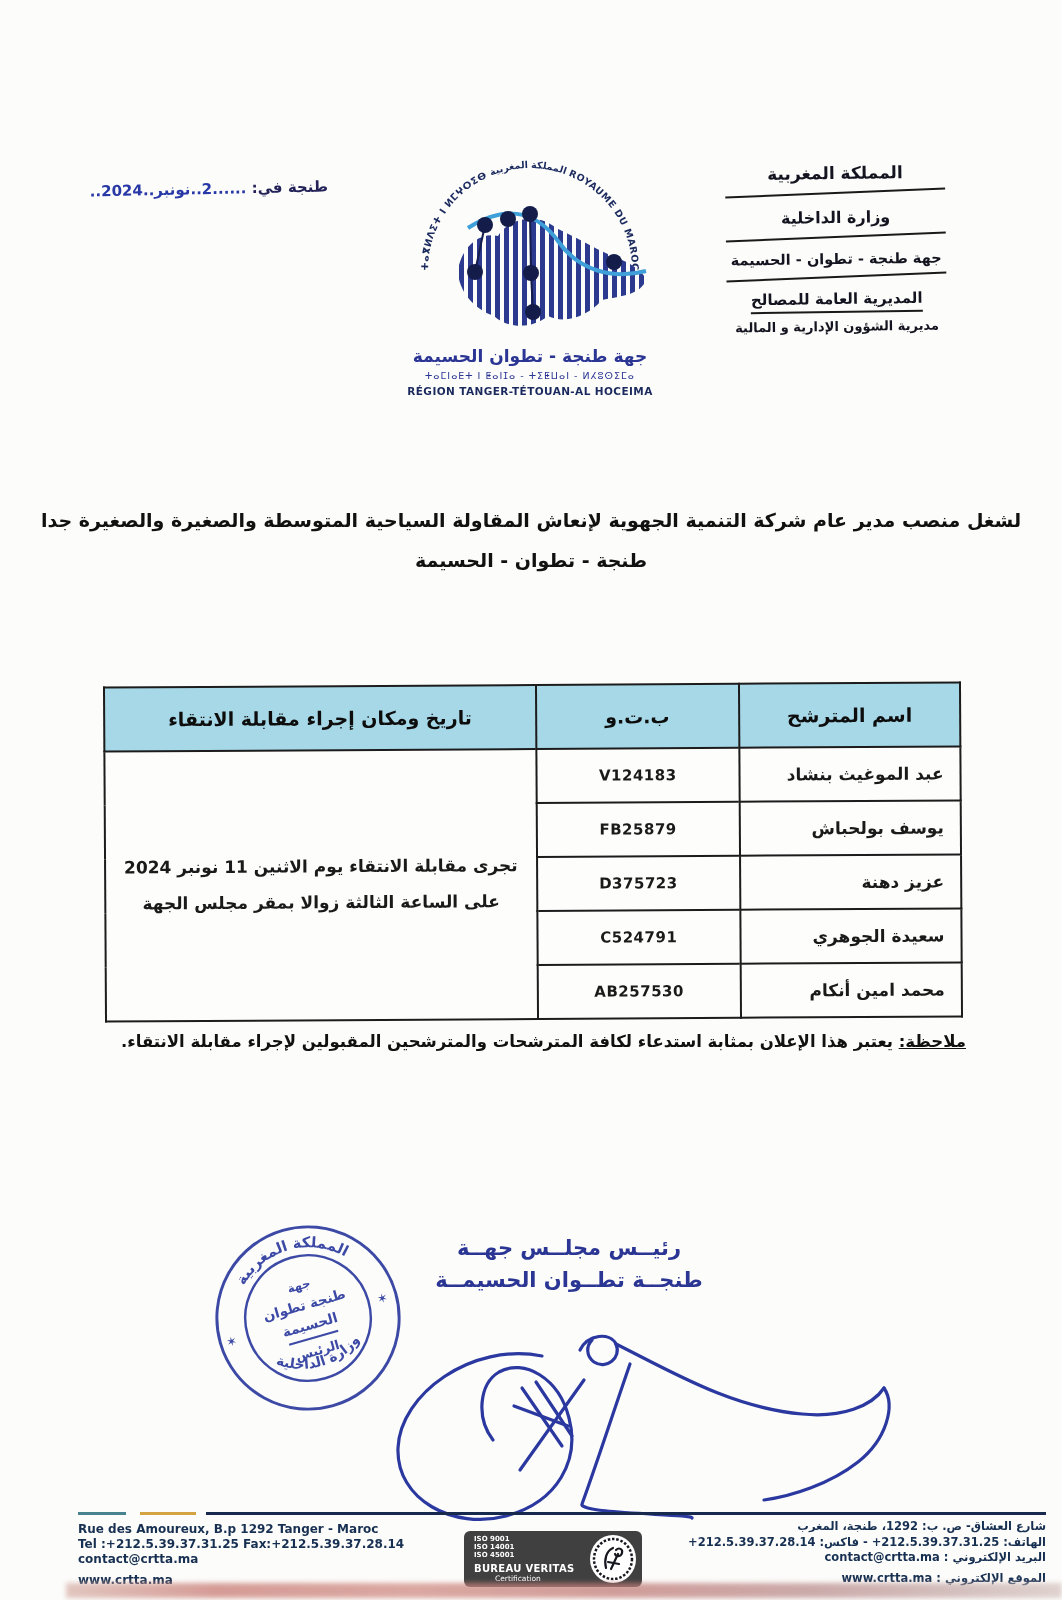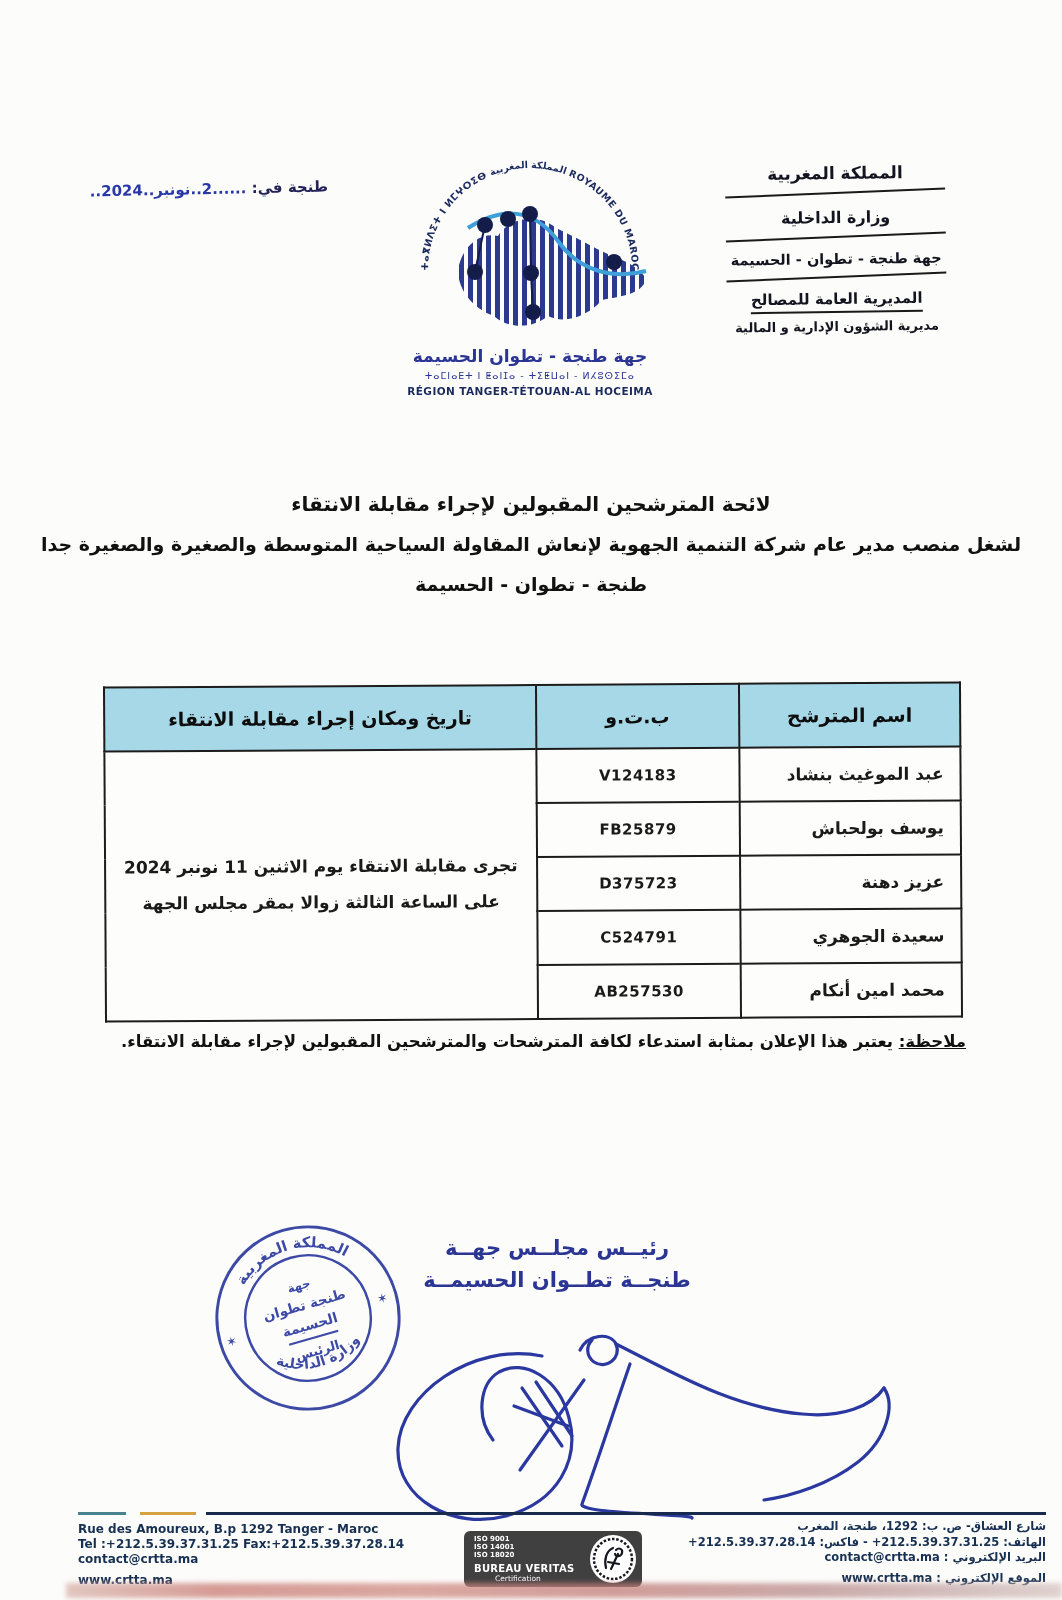--- a/index.html
+++ b/index.html
@@ -54,21 +54,21 @@
   td.c-name{height:52px;font-size:17px;font-weight:bold;text-align:right;padding:0 16px 0 4px;}
   td.c-id{font-size:15px;font-weight:bold;text-align:center;letter-spacing:.5px;}
   td.c-sched{text-align:center;font-size:17px;font-weight:bold;line-height:2.1;}
 
   
   .note{top:1032px;right:96px;width:880px;direction:rtl;text-align:right;
         font-size:16.5px;font-weight:bold;color:#111;}
   .note .lbl{text-decoration:underline;}
 
   
-  .sig-text{top:1236px;left:392px;width:330px;text-align:center;direction:rtl;
+  .sig-text{top:1236px;left:404px;width:330px;text-align:center;direction:rtl;
             color:#2b3594;font-weight:bold;}
   .sig-text .s1{font-size:21px;}
   .sig-text .s2{font-size:21px;margin-top:8px;}
   .sig-text .s3{font-size:21px;margin-top:16px;}
 
   .stamp-wrap{left:210px;top:1220px;width:196px;height:196px;transform:rotate(-16deg);}
   .sig-svg{left:372px;top:1328px;}
 
   
   .fl-teal{left:78px;top:1512px;width:48px;height:3px;background:#49838f;}
@@ -141,21 +141,20 @@
     <line x1="89" y1="77" x2="79" y2="124"></line>
       <line x1="134" y1="66" x2="135" y2="125"></line>
     <line x1="135" y1="125" x2="137" y2="164"></line>
   </g>
   <text x="134" y="214" text-anchor="middle" font-size="17" font-weight="bold" fill="#2b3594">جهة طنجة - تطوان الحسيمة</text>
   <text x="134" y="231" text-anchor="middle" font-size="9.5" fill="#2b3594" letter-spacing="1">ⵜⴰⵎⵏⴰⴹⵜ ⵏ ⵟⴰⵏⵊⴰ - ⵜⵉⵟⵡⴰⵏ - ⵍⵃⵓⵙⵉⵎⴰ</text>
   <text x="134" y="247" text-anchor="middle" font-size="10.5" font-weight="bold" fill="#1b2a5e" letter-spacing="0.4">RÉGION TANGER-TÉTOUAN-AL HOCEIMA</text>
 </svg>
 
 <div class="abs title-block">
-  <div class="t1">لائحة المترشحين المقبولين لإجراء مقابلة الانتقاء</div>
   <div class="t2">لشغل منصب مدير عام شركة التنمية الجهوية لإنعاش المقاولة السياحية المتوسطة والصغيرة والصغيرة جدا</div>
   <div class="t3">طنجة - تطوان - الحسيمة</div>
 </div>
 
 <table class="cand" dir="rtl">
   <thead>
     <tr>
       <th class="w-name">اسم المترشح</th>
       <th class="w-id">ب.ت.و</th>
       <th class="w-sched">تاريخ ومكان إجراء مقابلة الانتقاء</th>
@@ -246,21 +245,21 @@
   <div>Rue des Amoureux, B.p 1292 Tanger - Maroc</div>
   <div>Tel :+212.5.39.37.31.25 Fax:+212.5.39.37.28.14</div>
   <div>contact@crtta.ma</div>
   <div class="gap">www.crtta.ma</div>
 </div>
 
 <div class="abs bv">
   <div class="txt">
     <div class="iso">ISO 9001</div>
     <div class="iso">ISO 14001</div>
-    <div class="iso">ISO 18020</div>
+    <div class="iso">ISO 45001</div>
     <div class="nm">BUREAU VERITAS</div>
     <div class="ct">Certification</div>
   </div>
   <svg class="emb" width="50" height="50" viewBox="0 0 50 50">
     <ellipse cx="25" cy="25" rx="23" ry="24" fill="#ffffff"></ellipse>
     <ellipse cx="25" cy="25" rx="19" ry="20" fill="none" stroke="#16161e" stroke-width="2.5" stroke-dasharray="2.5,1.8"></ellipse>
     <g fill="none" stroke="#16161e" stroke-width="2.2" stroke-linecap="round">
       <path d="M18,34 C16,26 18,17 25,14"></path>
       <path d="M23,35 L30,20"></path>
       <path d="M28,16 C31,13 35,15 34,19 C33,23 28,23 27,20"></path>

